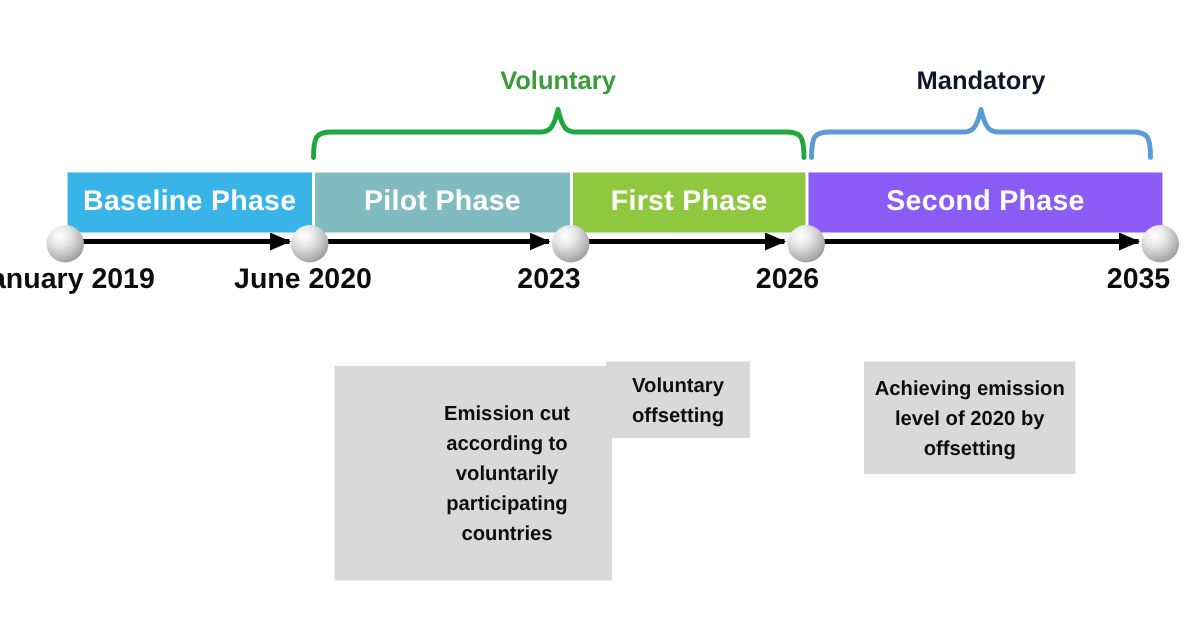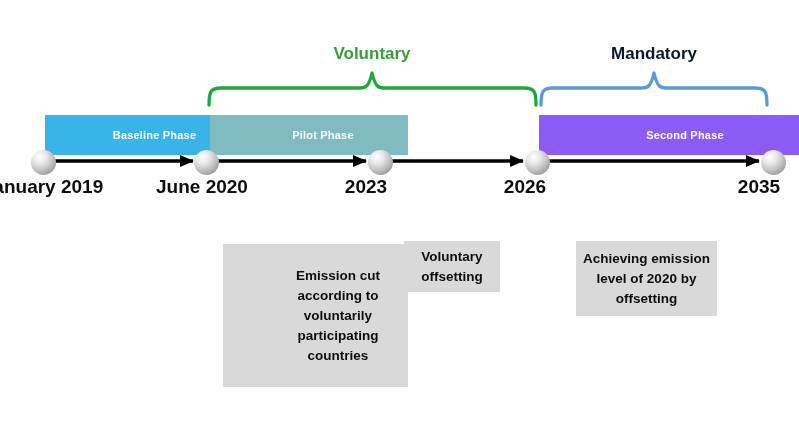--- a/index.html
+++ b/index.html
@@ -3,21 +3,21 @@
 <meta charset="utf-8">
 <style>
   html,body{margin:0;padding:0;background:#fff;}
   .canvas{
     position:relative;width:799px;height:421px;background:#ffffff;
     font-family:"Liberation Sans","DejaVu Sans",sans-serif;overflow:hidden;
   }
   .overlay{position:absolute;left:0;top:0;width:799px;height:421px;pointer-events:none;}
   .phase{
     position:absolute;top:115px;height:40px;display:flex;align-items:center;justify-content:center;
-    color:#ffffff;font-weight:bold;font-size:11px;letter-spacing:.2px;padding-left:28px;
+    color:#ffffff;font-weight:bold;font-size:19px;letter-spacing:.2px;
   }
   .phase-baseline{left:45px;width:163px;}
   .phase-pilot{left:210px;width:170px;}
   .phase-first{left:382px;width:155px;}
   .phase-second{left:539px;width:236px;}
   .sphere{
     position:absolute;top:150px;width:25px;height:25px;border-radius:50%;z-index:5;
     background:radial-gradient(circle at 35% 28%, #ffffff 0%, #e8e8e8 28%, #bdbdbd 58%, #8d8d8d 88%, #7f7f7f 100%);
   }
   .sphere-1{left:31px;} .sphere-2{left:194px;} .sphere-3{left:368px;} .sphere-4{left:525px;} .sphere-5{left:761px;}
@@ -45,20 +45,23 @@
 </head>
 <body>
 
 <div class="canvas">
 
   <div class="phase phase-baseline" style="background: rgb(56, 180, 232);">
     <span>Baseline Phase</span>
   </div>
   <div class="phase phase-pilot" style="background: rgb(128, 187, 192);">
     <span>Pilot Phase</span>
+  </div>
+  <div class="phase phase-first" style="background: rgb(143, 200, 63);">
+    <span>First Phase</span>
   </div>
   <div class="phase phase-second" style="background: #8b5cf6; text-align: right;">
     <span>Second Phase</span>
   </div>
 
   <svg class="overlay" viewBox="0 0 799 421">
     <defs>
       <marker id="ah" markerUnits="userSpaceOnUse" markerWidth="16" markerHeight="14" refX="13" refY="6" orient="auto">
         <path d="M0,0 L14,6 L0,12 Z" fill="#000000"></path>
       </marker>

